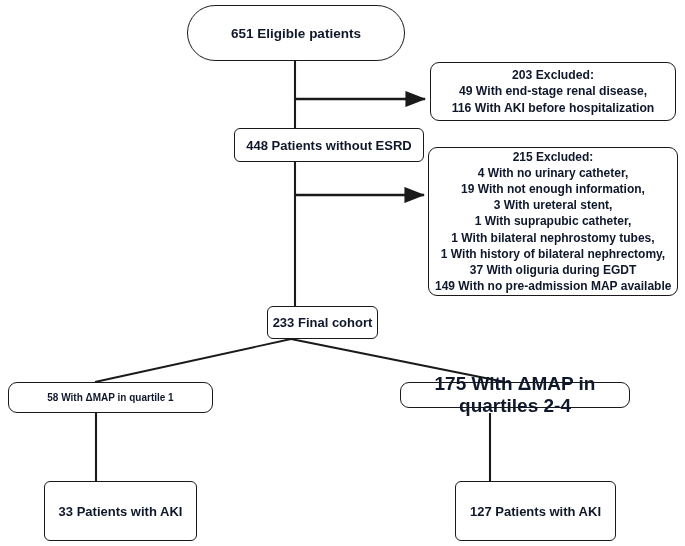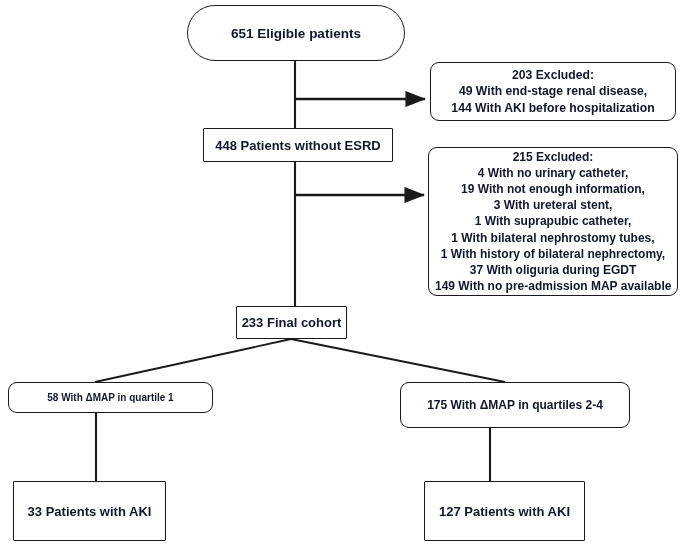--- a/index.html
+++ b/index.html
@@ -32,21 +32,22 @@
     border: 1.6px solid #1a1a1a;
     display: flex;
     align-items: center;
     justify-content: center;
     text-align: center;
     color: #0f172a;
     font-weight: bold;
     z-index: 2;
   }
   .node-square {
-    border-radius: 1px;
+    border-radius: 6px;
+    margin-left: 31px;
   }
   .node-rounded {
     border-radius: 9px;
   }
   .node-pill {
     border-radius: 30px;
   }
   .node-lines {
     display: block;
     width: 100%;
@@ -77,22 +78,22 @@
   }
   #node-final-cohort {
     left: 236px; top: 306px; width: 111px; height: 33px;
     font-size: 13px;
   }
   #node-quartile-1 {
     left: 8px; top: 382px; width: 205px; height: 31px;
     font-size: 10px;
   }
   #node-quartile-24 {
-    left: 400px; top: 382px; width: 230px; height: 46px;
-    font-size: 12px;
+    left: 400px; top: 382px; width: 230px; height: 26px;
+    font-size: 19px;
   }
   #node-aki-left {
     left: 13px; top: 481px; width: 153px; height: 60px;
     font-size: 13px;
   }
   #node-aki-right {
     left: 424px; top: 481px; width: 161px; height: 60px;
     font-size: 13px;
   }
 </style>
@@ -124,21 +125,21 @@
   </svg>
 
   <div class="node node-pill" id="node-eligible">
     <span>651 Eligible patients</span>
   </div>
 
   <div class="node node-rounded" id="node-excluded-1">
     <div class="node-lines">
       <span class="line">203 Excluded:</span>
       <span class="line">49 With end-stage renal disease,</span>
-      <span class="line">144 With AKI before hospitalization</span>
+      <span class="line">116 With AKI before hospitalization</span>
     </div>
   </div>
 
   <div class="node node-square" id="node-without-esrd">
     <span>448 Patients without ESRD</span>
   </div>
 
   <div class="node node-rounded" id="node-excluded-2">
     <div class="node-lines">
       <span class="line">215 Excluded:</span>

